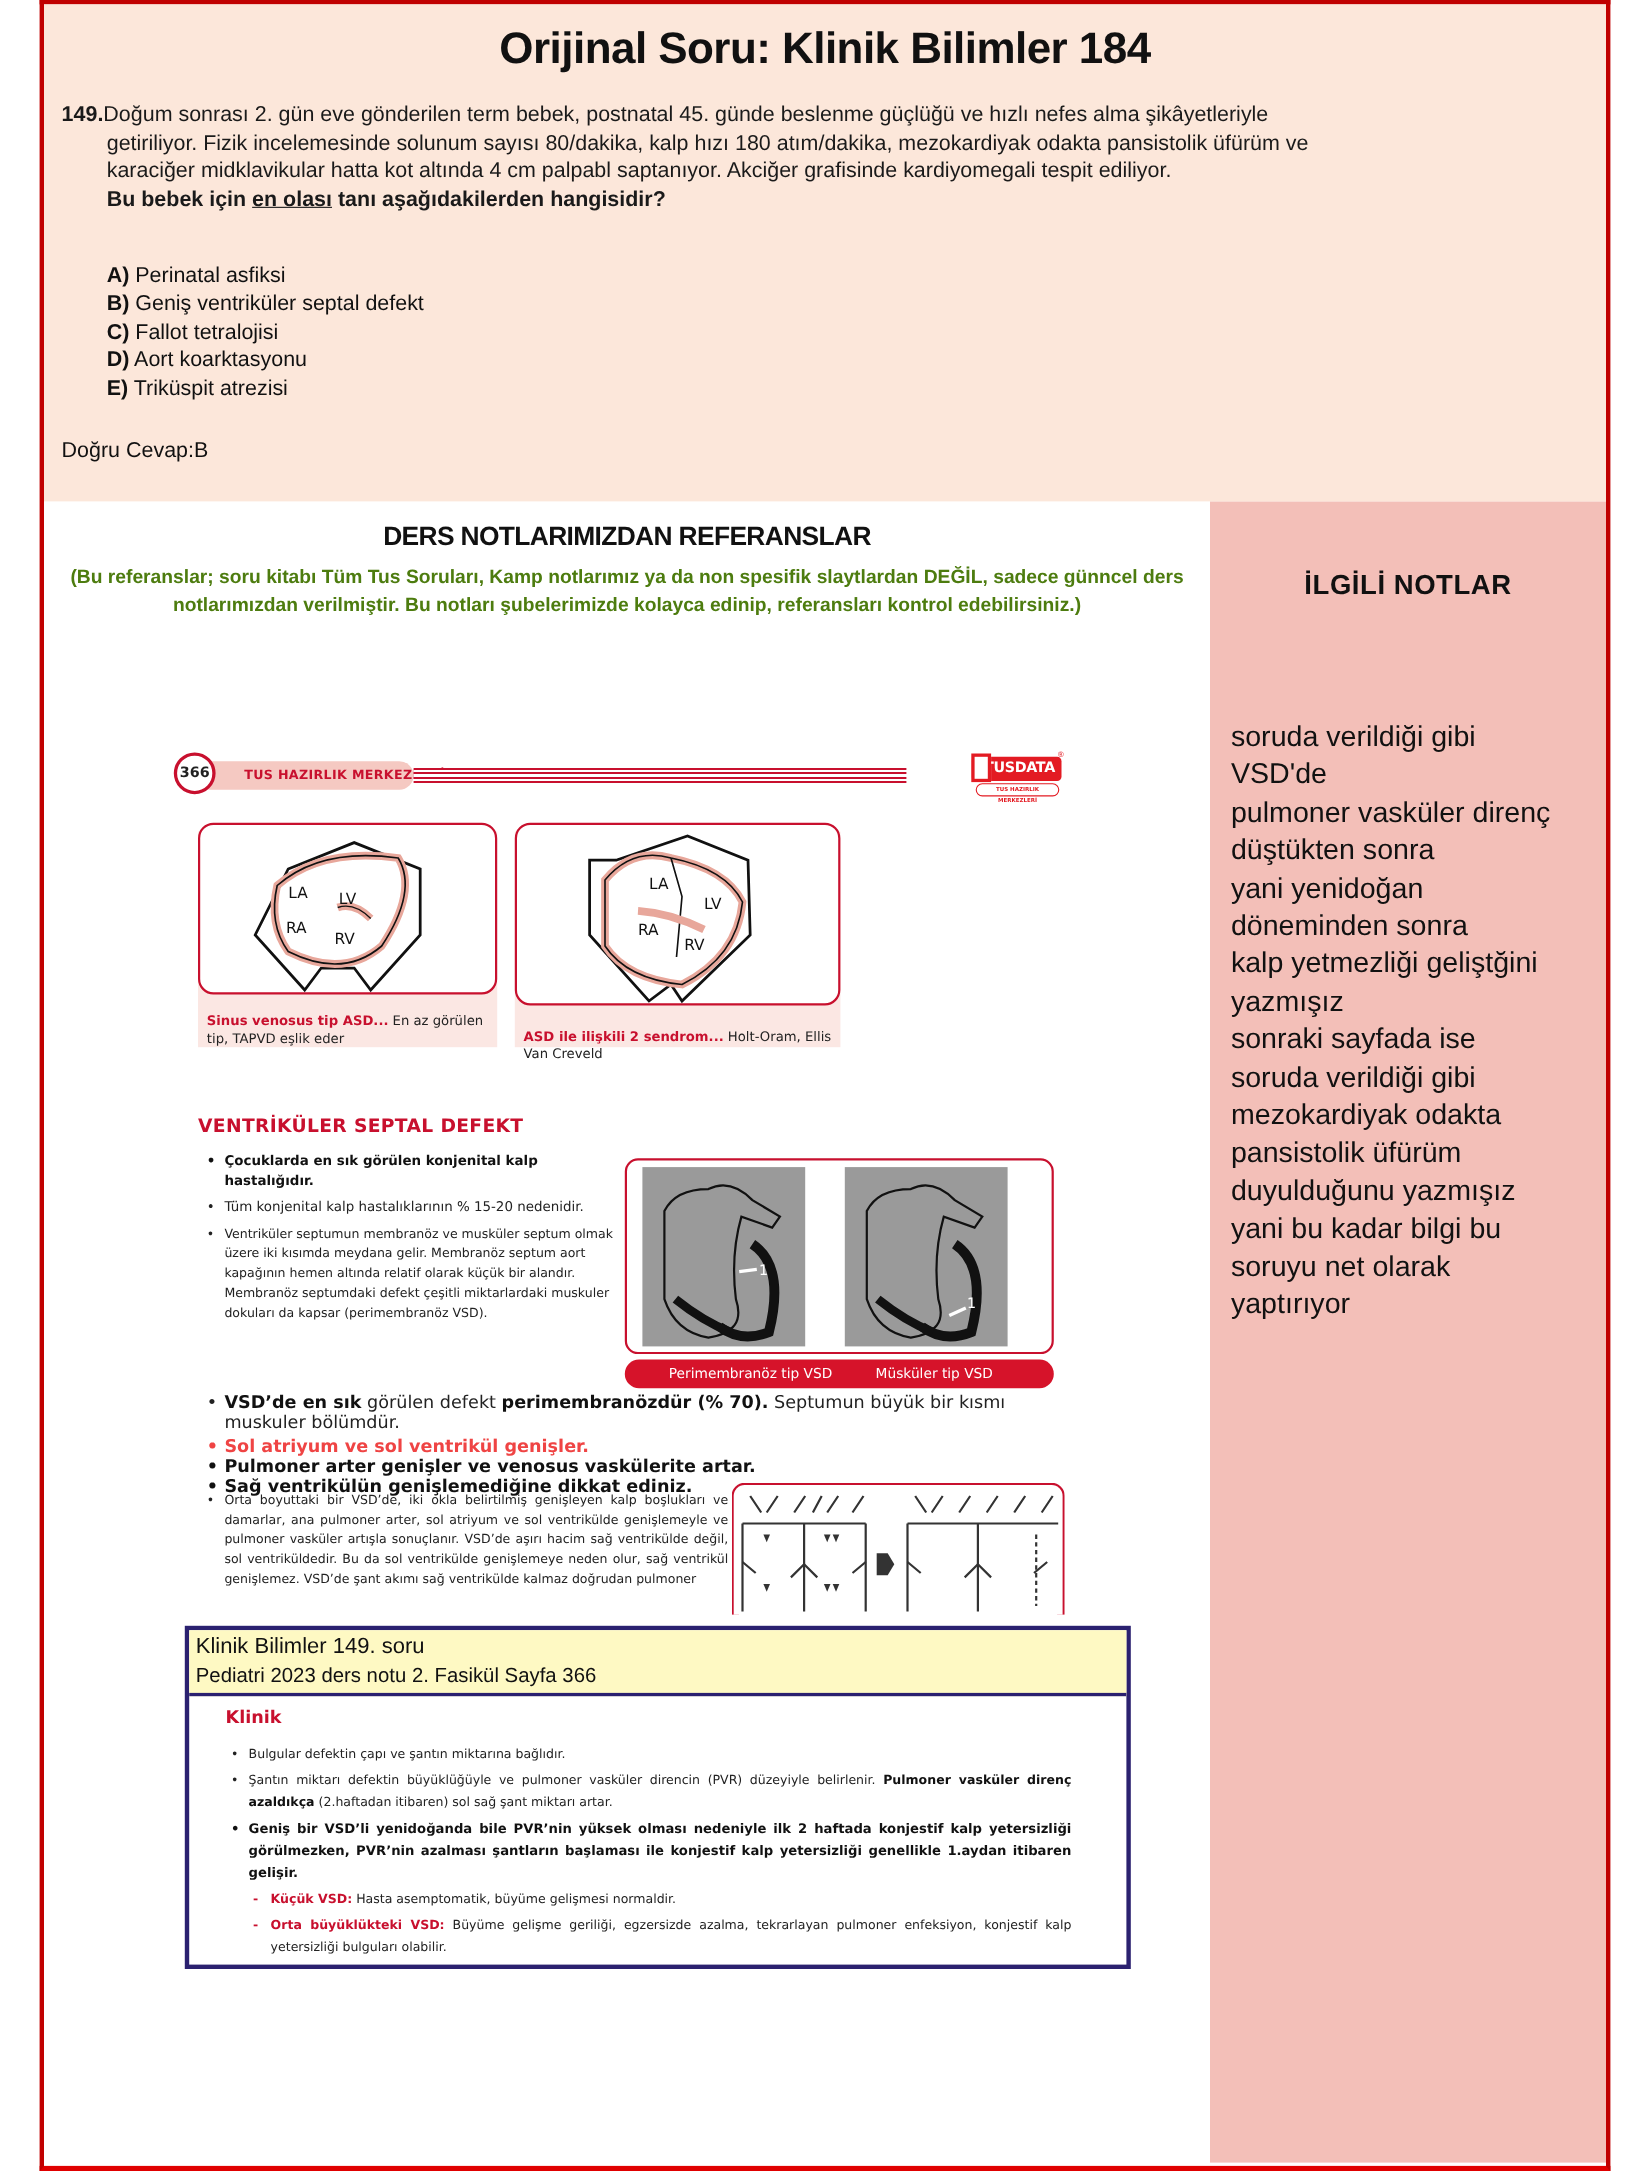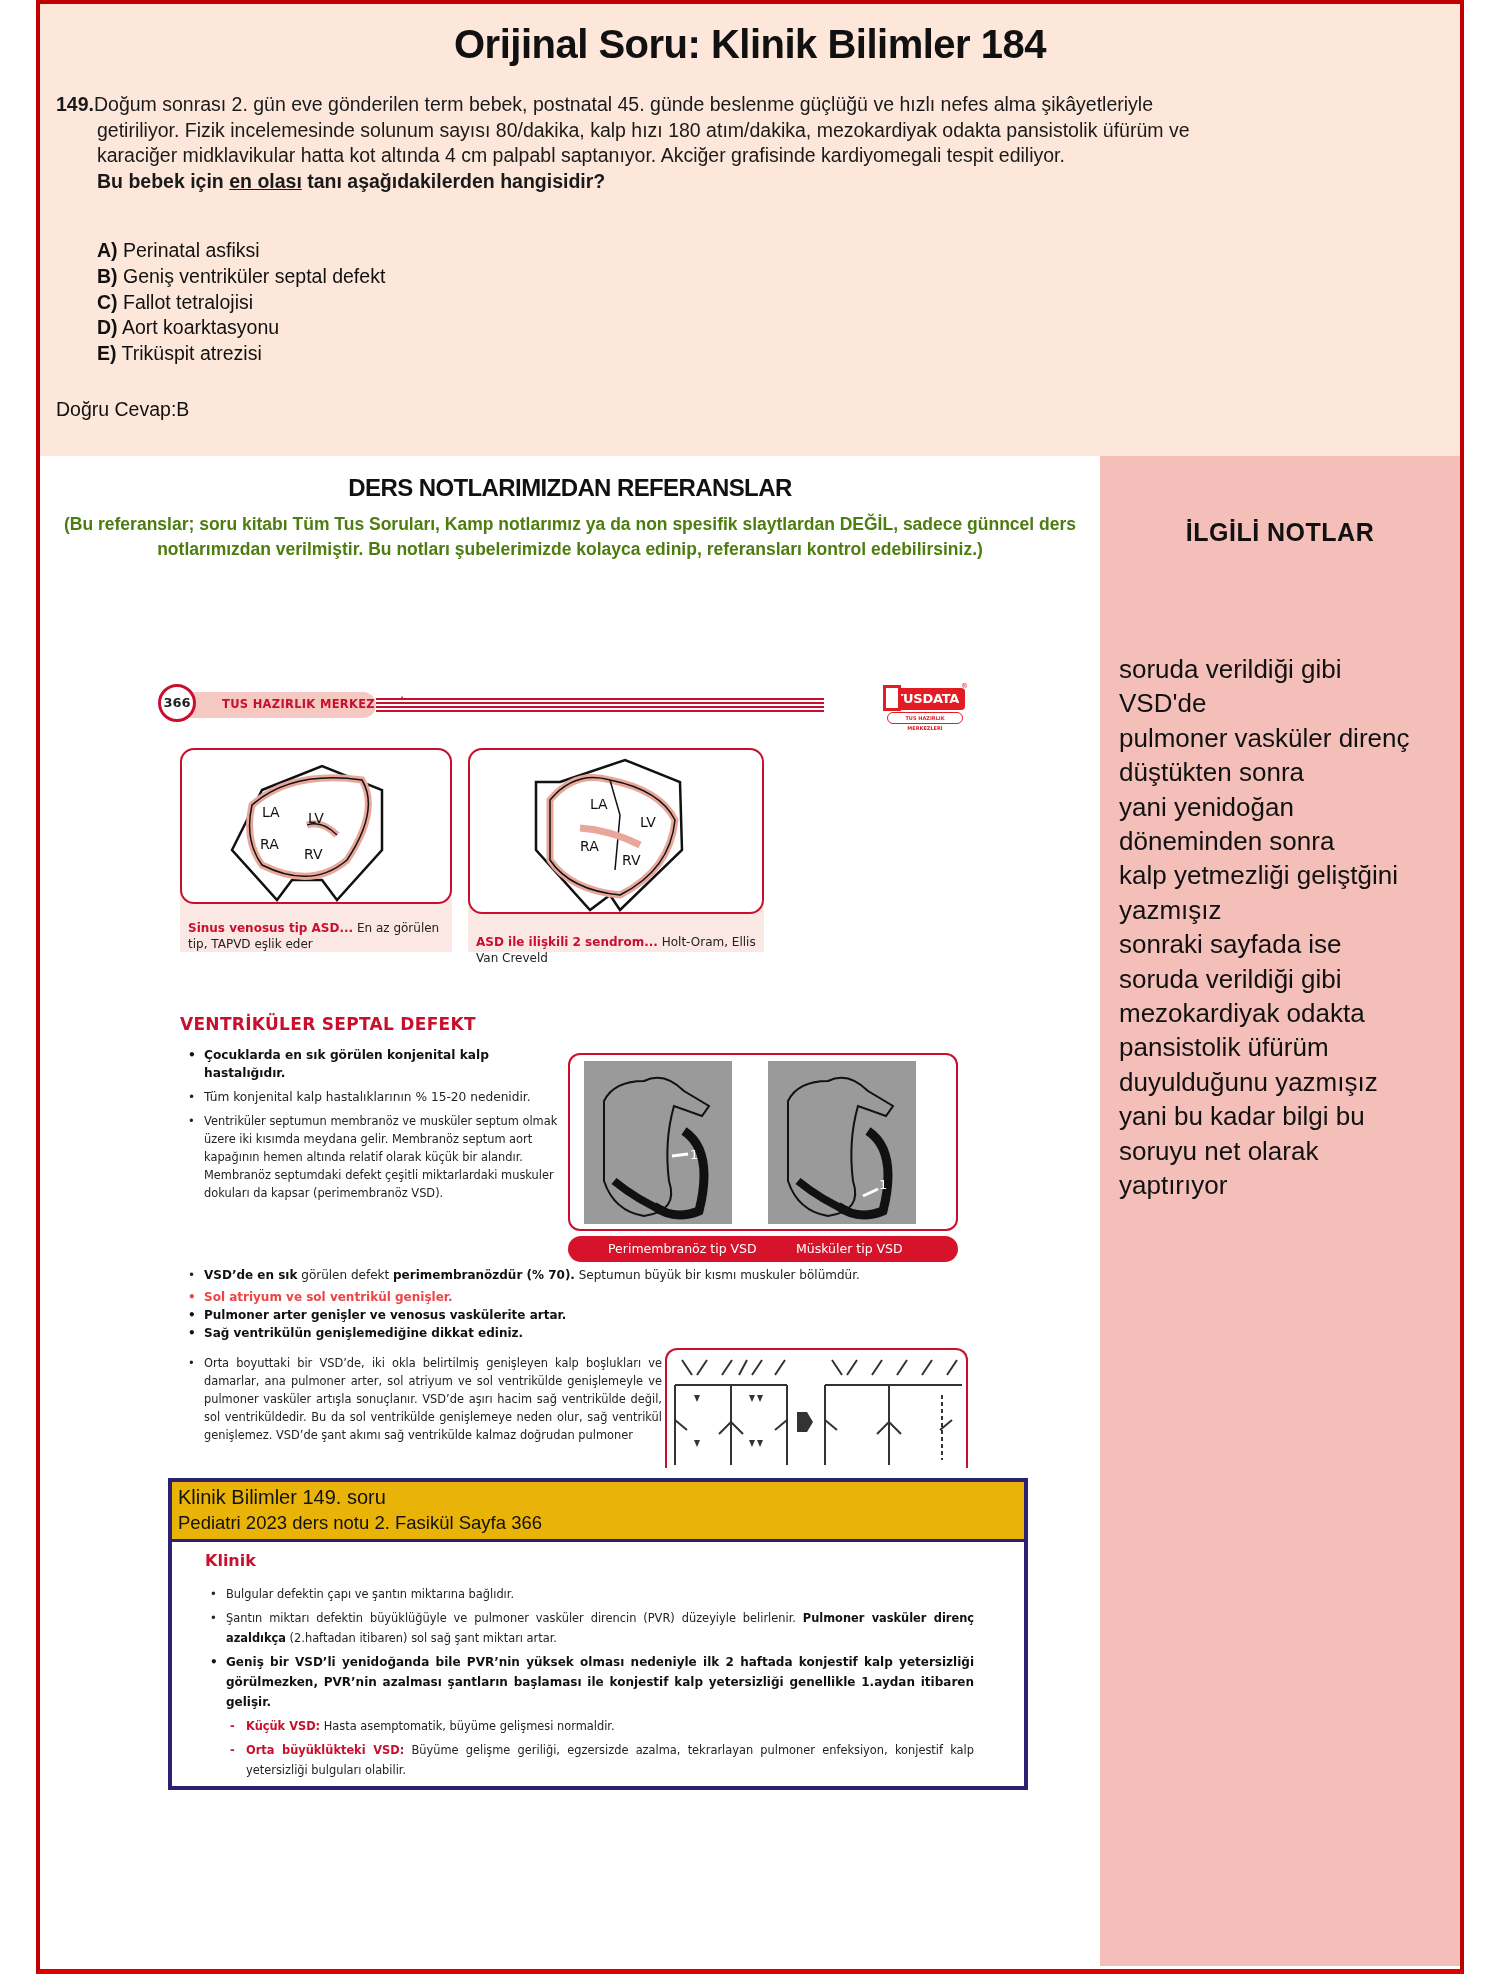--- a/index.html
+++ b/index.html
@@ -66,21 +66,21 @@
   .dash .hl { color: #c8102e; font-weight: bold; }
 
   .vsd-img-panel { position: absolute; left: 418px; top: 383px; width: 390px; height: 178px; border: 2px solid #c8102e; border-radius: 12px; background: #fff; }
   .vsd-img { position: absolute; top: 6px; width: 148px; height: 163px; background: #9a9a9a; }
   .vsd-cap-band { position: absolute; left: 418px; top: 566px; width: 390px; height: 26px; background: #d6132a; border-radius: 13px; color: #fff; font-size: 12.5px; line-height: 26px; }
   .vsd-cap-band span { position: absolute; top: 0; }
 
   .flow-panel { position: absolute; left: 515px; top: 678px; width: 303px; height: 120px; border: 2px solid #c8102e; border-bottom: none; border-radius: 12px 12px 0 0; background: #fff; }
 
   .ref-box { position: absolute; left: 168px; top: 1478px; width: 860px; height: 312px; border: 4px solid #2b2170; background: transparent; }
-  .ref-box-head { position: absolute; left: 0; top: 0; right: 0; height: 60px; background: #eab308; border-bottom: 3px solid #2b2170; }
+  .ref-box-head { position: absolute; left: 0; top: 0; right: 0; height: 60px; background: #fef9c3; border-bottom: 3px solid #2b2170; }
   .ref-box-l1 { position: absolute; left: 6px; top: 4px; font-size: 20px; color: #111; }
   .ref-box-l2 { position: absolute; left: 6px; top: 30px; font-size: 18.5px; color: #111; }
 </style>
 </head>
 <body>
 
 <div class="frame"></div>
 
 <section class="question">
   <h1 class="q-title">Orijinal Soru: Klinik Bilimler 184</h1>
@@ -198,21 +198,21 @@
         <path d="M95,135 L110,128" stroke="#fff" stroke-width="3"></path>
         <text x="111" y="128" font-size="13" fill="#fff" font-family="DejaVu Sans, sans-serif">1</text>
       </svg>
     </div>
   </div>
   <div class="vsd-cap-band">
     <span style="left:40px;">Perimembranöz tip VSD</span>
     <span style="left:228px;">Müsküler tip VSD</span>
   </div>
 
-  <div class="tb-text" style="left:32px;top:596px;width:790px;font-size:12px;">
+  <div class="tb-text" style="left:32px;top:596px;width:790px;font-size:16px;">
     <div class="bullet" style="margin-bottom:4px;"><b>VSD’de en sık</b><span> görülen defekt </span><b>perimembranözdür (% 70).</b><span> Septumun büyük bir kısmı muskuler bölümdür.</span></div>
     <div class="bullet" style="font-weight:bold;color:#ef4444;">Sol atriyum ve sol ventrikül genişler.</div>
     <div class="bullet" style="font-weight:bold;color:#111;">Pulmoner arter genişler ve venosus vaskülerite artar.</div>
     <div class="bullet" style="font-weight:bold;color:#111;">Sağ ventrikülün genişlemediğine dikkat ediniz.</div>
   </div>
   <div class="tb-text" style="left:32px;top:684px;width:480px;font-size:11.4px;text-align:justify;">
     <div class="bullet">Orta boyuttaki bir VSD’de, iki okla belirtilmiş genişleyen kalp boşlukları ve damarlar, ana pulmoner arter, sol atriyum ve sol ventrikülde genişlemeyle ve pulmoner vasküler artışla sonuçlanır. VSD’de aşırı hacim sağ ventrikülde değil, sol ventriküldedir. Bu da sol ventrikülde genişlemeye neden olur, sağ ventrikül genişlemez. VSD’de şant akımı sağ ventrikülde kalmaz doğrudan pulmoner</div>
   </div>
 
   <div class="flow-panel">

